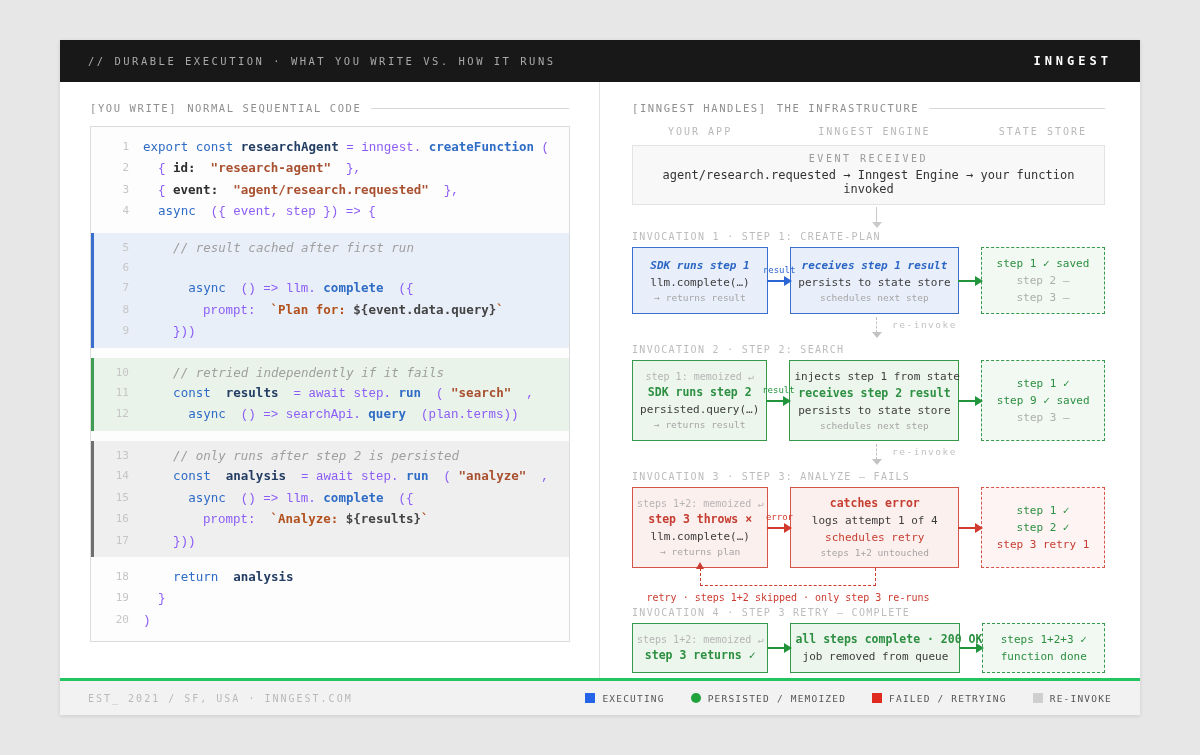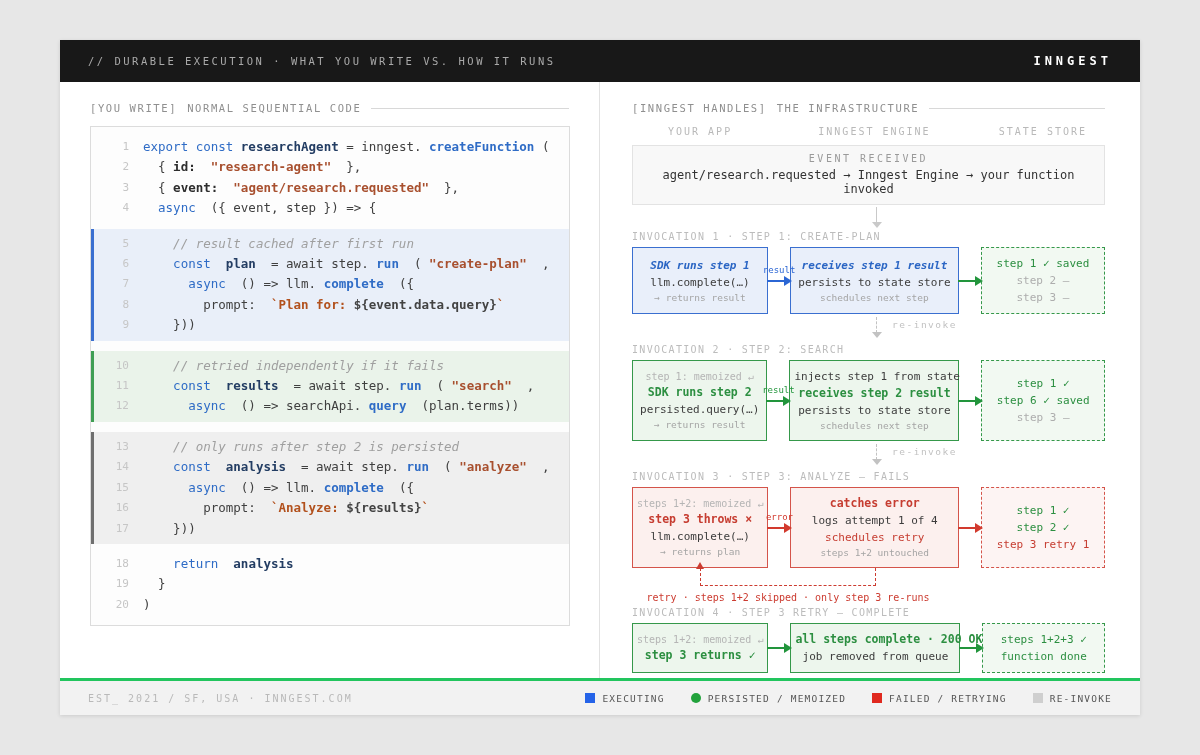--- a/index.html
+++ b/index.html
@@ -30,21 +30,21 @@
   .code-line .ln { width:26px; text-align:right; margin-right:14px; color:#c6c6c6; font-size:11px; flex:none; }
   .code-group.hl { margin:10px 0; padding:5px 0; }
   .code-group.hl .code-line { padding-left:9px; }
   .code-group.hl-blue  { background:#e9eff9; border-left:3px solid #3a6fd0; }
   .code-group.hl-green { background:#eaf3ea; border-left:3px solid #3f9e54; }
   .code-group.hl-gray  { background:#efefef; border-left:3px solid #6f6f6f; }
   .seg-kw  { color:#2f6cc6; }
   .seg-fn  { color:#2f6cc6; font-weight:bold; }
   .seg-id  { color:#233d63; font-weight:bold; }
   .seg-key { color:#2d2d2d; font-weight:bold; }
-  .seg-pl  { color:#404040; }
+  .seg-pl  { color:#8b5cf6;font-family:Liberation Mono, monospace; }
   .seg-cm  { color:#9f9f9f; font-style:italic; }
   .seg-str { color:#a8502f; font-weight:600; }
   .seg-tpl { color:#b2511d; font-weight:bold; }
   .seg-expr{ color:#434343; font-weight:600; }
 
   
   .col-heads { display:flex; margin-bottom:8px; }
   .col-heads span { font-size:10px; color:#b9b9b9; letter-spacing:2px; text-align:center; }
   .ch-app { width:137px; } .ch-gap { width:22px; } .ch-eng { width:170px; } .ch-store { width:125px; }
 
@@ -132,21 +132,21 @@
       </div>
       <div class="code-box" id="code-box">
           <div class="code-group">
             <div class="code-line"><span class="ln">1</span><span class="code-text"><span class="seg-kw">export const </span><span class="seg-id">researchAgent</span><span class="seg-pl"> = inngest. </span><span class="seg-fn">createFunction</span><span class="seg-pl"> (</span></span></div>
             <div class="code-line"><span class="ln">2</span><span class="code-text"><span class="seg-pl">  { </span><span class="seg-key">id:</span><span class="seg-pl">  </span><span class="seg-str">"research-agent"</span><span class="seg-pl">  },</span></span></div>
             <div class="code-line"><span class="ln">3</span><span class="code-text"><span class="seg-pl">  { </span><span class="seg-key">event:</span><span class="seg-pl">  </span><span class="seg-str">"agent/research.requested"</span><span class="seg-pl">  },</span></span></div>
             <div class="code-line"><span class="ln">4</span><span class="code-text"><span class="seg-kw">  async</span><span class="seg-pl">  ({ event, step }) =&gt; {</span></span></div>
           </div>
           <div class="code-group hl hl-blue">
             <div class="code-line"><span class="ln">5</span><span class="code-text"><span class="seg-cm">    // result cached after first run</span></span></div>
-            <div class="code-line"><span class="ln">6</span><span class="code-text"><span class="seg-kw">    const</span><span class="seg-pl">  </span><span class="seg-id">plan</span><span class="seg-pl">  = await step. </span><span class="seg-fn">run</span><span class="seg-pl">  ( </span><span class="seg-str">"create-plan"</span><span class="seg-pl">  ,</span></span></div>
+            <div class="code-line"><span class="ln">6</span></div>
             <div class="code-line"><span class="ln">7</span><span class="code-text"><span class="seg-kw">      async</span><span class="seg-pl">  () =&gt; llm. </span><span class="seg-fn">complete</span><span class="seg-pl">  ({</span></span></div>
             <div class="code-line"><span class="ln">8</span><span class="code-text"><span class="seg-pl">        prompt:  </span><span class="seg-tpl">`Plan for: </span><span class="seg-expr">${event.data.query}</span><span class="seg-tpl">`</span></span></div>
             <div class="code-line"><span class="ln">9</span><span class="code-text"><span class="seg-pl">    }))</span></span></div>
           </div>
           <div class="code-group hl hl-green">
             <div class="code-line"><span class="ln">10</span><span class="code-text"><span class="seg-cm">    // retried independently if it fails</span></span></div>
             <div class="code-line"><span class="ln">11</span><span class="code-text"><span class="seg-kw">    const</span><span class="seg-pl">  </span><span class="seg-id">results</span><span class="seg-pl">  = await step. </span><span class="seg-fn">run</span><span class="seg-pl">  ( </span><span class="seg-str">"search"</span><span class="seg-pl">  ,</span></span></div>
             <div class="code-line"><span class="ln">12</span><span class="code-text"><span class="seg-kw">      async</span><span class="seg-pl">  () =&gt; searchApi. </span><span class="seg-fn">query</span><span class="seg-pl">  (plan.terms))</span></span></div>
           </div>
           <div class="code-group hl hl-gray">
@@ -240,21 +240,21 @@
               <div class="fline s-tg">receives step 2 result</div>
               <div class="fline s-b">persists to state store</div>
               <div class="fline s-sm">schedules next step</div>
             </div>
             <div class="acell ar-green">
               <div class="al"></div>
               <div class="ah"></div>
             </div>
             <div class="fbox w-store tone-green-dashed">
               <div class="fline s-g">step 1 ✓</div>
-              <div class="fline s-g">step 6 ✓ saved</div>
+              <div class="fline s-g">step 9 ✓ saved</div>
               <div class="fline s-m">step 3 —</div>
             </div>
           </div>
           <div class="reinvoke">
             <div class="vl"></div>
             <div class="vh"></div>
             <span class="lbl">re-invoke</span>
           </div>
           <div class="inv-label">INVOCATION 3 · STEP 3: ANALYZE — FAILS</div>
           <div class="inv-row">

